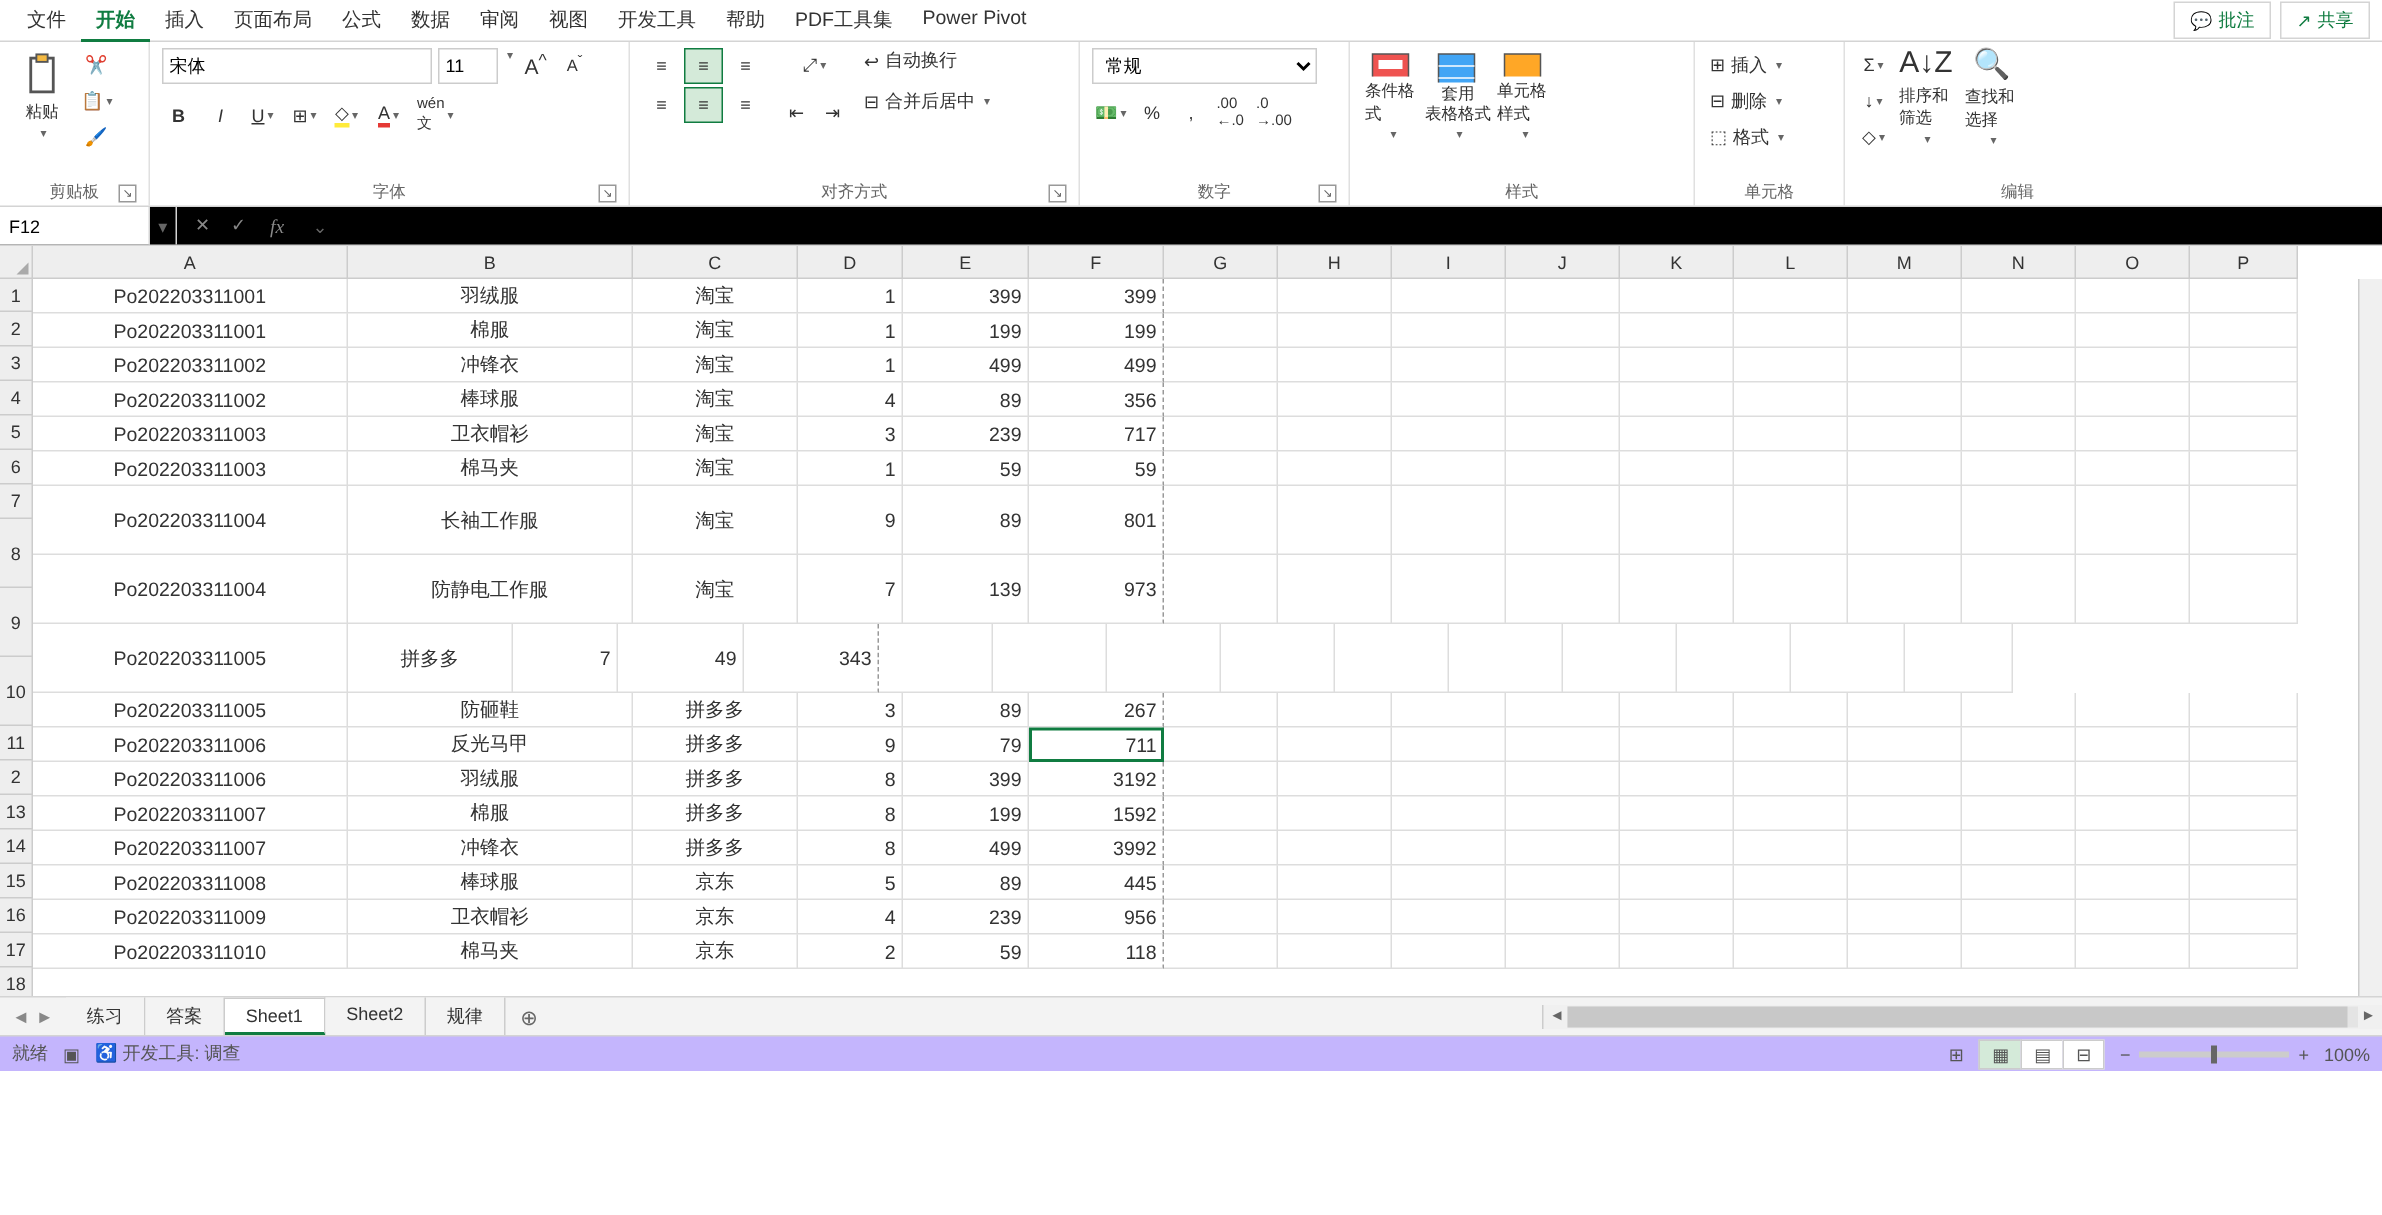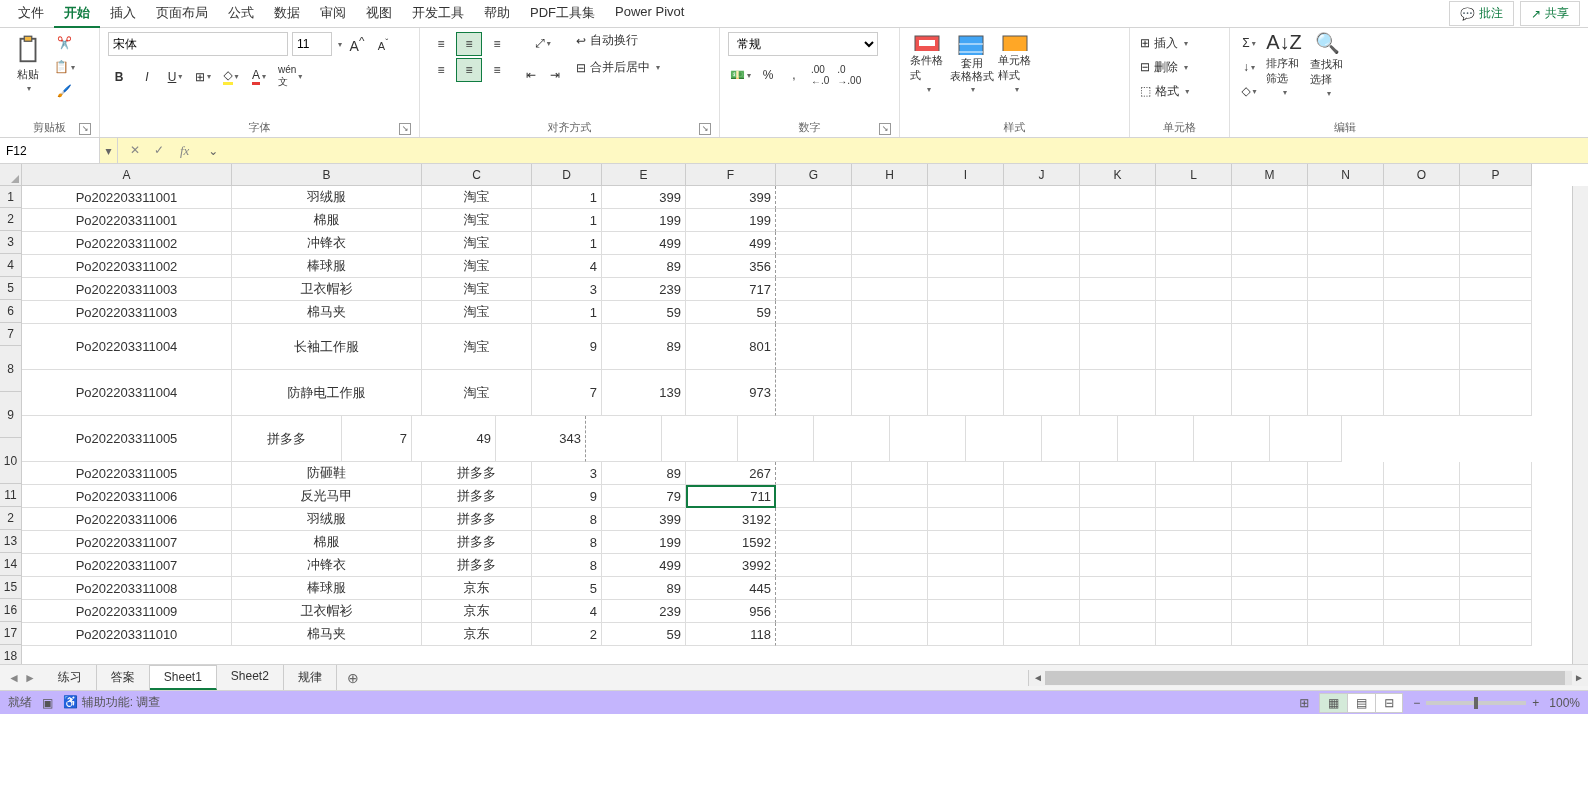--- a/index.html
+++ b/index.html
@@ -21,21 +21,21 @@
 .rb-big{width:40px;height:64px;flex-direction:column;font-size:11px;gap:2px}
 .rb-big svg,.rb-big .icon-box{width:30px;height:30px}
 .font-select{border:1px solid #ccc;height:24px;font-size:12px;padding:0 4px;background:#fff;cursor:pointer}
 .font-name{width:180px}
 .font-size{width:40px}
 .align-grid{display:grid;grid-template-columns:repeat(3,26px);grid-template-rows:repeat(2,24px);gap:2px}
 .align-btn{border:none;display:flex;align-items:center;justify-content:center;cursor:pointer}
 .align-btn.active{background:#d4ead9;border:1px solid #107c41}
 .indent-row{display:flex;gap:2px}
 .num-select{width:150px;height:24px;border:1px solid #ccc;font-size:12px;background:#fff;padding:0 4px;cursor:pointer}
-.namebox-row{display:flex;align-items:center;height:26px;border-bottom:1px solid #d4d4d4;background:#fef9c3}
+.namebox-row{display:flex;align-items:center;height:26px;border-bottom:1px solid #d4d4d4;background:#000000}
 .name-box{width:100px;border:none;border-right:1px solid #d4d4d4;height:100%;padding:0 6px;font-size:12px;background:#fff}
 .name-box-dd{width:18px;text-align:center;color:#666;border-right:1px solid #d4d4d4;height:100%;line-height:26px;cursor:pointer}
 .fx-btns{display:flex;gap:6px;padding:0 8px;color:#888}
 .fx-btn{cursor:pointer;width:18px;text-align:center}
 .fx-label{font-style:italic;font-family:serif;padding:0 6px;font-size:13px}
 .formula-input{flex:1;border:none;height:100%;padding:0 6px;font-size:12px}
 .formula-expand{width:20px;text-align:center;color:#666;cursor:pointer}
 .grid-area{display:flex;height:500px;position:relative}
 .select-all-corner{width:22px;height:22px;border-right:1px solid #ccc;border-bottom:1px solid #ccc;background:#eee;position:relative;cursor:pointer}
 .select-all-corner::after{content:"";position:absolute;right:2px;bottom:2px;border-left:8px solid transparent;border-bottom:8px solid #aaa}
@@ -129,21 +129,21 @@
         <div class="rb-btn">
             <span>🖌️</span>
           </div>
       </div>
     </div>
     <div class="ribbon-group-label"><span>剪贴板</span><span class="launcher">↘</span></div>
   </div>
 
   <div class="ribbon-group" style="width:320px">
     <div class="rb-col" style="gap:6px">
-      <div style="display:flex;gap:4px;align-items:center">
+      <div style="display:flex;gap:4px;align-items:flex-start">
         <input class="font-select font-name" value="宋体" style="">
         <input class="font-select font-size" value="11" style="">
         <span class="dd">▾</span>
         <div class="rb-btn">
             <span style="font-size:14px">A<sup>^</sup></span>
           </div>
         <div class="rb-btn">
             <span style="font-size:11px">A<sup>ˇ</sup></span>
           </div>
       </div>
@@ -726,21 +726,21 @@
     <div class="hscroll-track">
         <div class="hscroll-thumb"></div>
       </div>
     <div class="hscroll-arrow">►</div>
   </div>
 </div>
 
 <div class="statusbar">
   <span>就绪</span>
   <span style="margin:0 10px">▣</span>
-  <span>♿ <span>辅助功能: 调查</span></span>
+  <span>♿ <span>开发工具: 调查</span></span>
   <div class="spacer"></div>
   <span style="margin-right:10px">⊞</span>
   <div class="view-btns">
     <div class="view-btn active">
         <span>▦</span>
       </div>
     <div class="view-btn">
         <span>▤</span>
       </div>
     <div class="view-btn">

